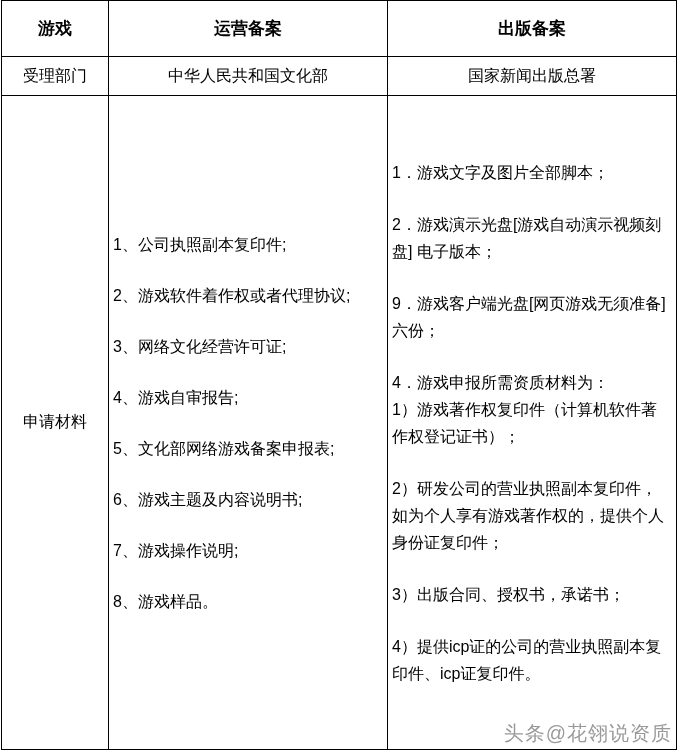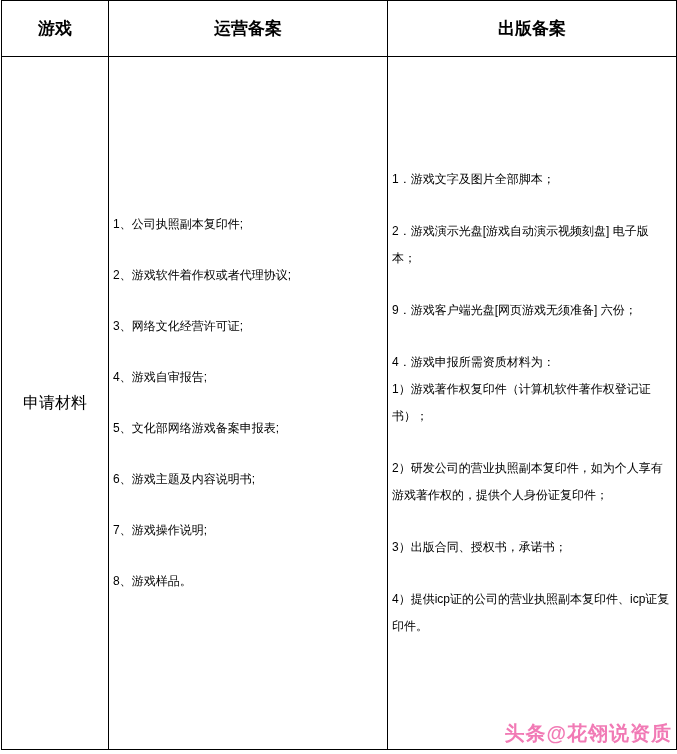--- a/index.html
+++ b/index.html
@@ -45,54 +45,58 @@
     line-height: 24px;
   }
   .materials-cell {
     vertical-align: middle;
     padding: 4px 8px;
     text-align: left;
   }
   .materials-cell p {
     white-space: pre-line;
     line-height: 27px;
-    font-size: 12px;
+    font-size: 16px;
   }
   .materials-op p { margin: 24px 0; }
   .materials-pub p { margin: 25px 0; }
   .materials-pub p:first-child { margin-top: 4px; }
   .materials-pub p:last-child { margin-bottom: 4px; }
   .watermark {
     position: absolute;
     right: 5px;
     bottom: 7px;
     font-size: 20px;
-    color: #ec4899;
+    color: #737373;
     opacity: 0.72;
     letter-spacing: 1px;
     pointer-events: none;
     white-space: nowrap;
-    font-weight: bold;
   }
 </style>
 </head>
 <body>
 
 <div class="page">
   <table class="cmp">
     <colgroup>
       <col style="width:107px">
       <col style="width:279px">
       <col style="width:289px">
     </colgroup>
     <tbody>
         <tr class="head" style="height:56px">
       <th>游戏</th>
       <th>运营备案</th>
       <th>出版备案</th>
+    </tr>
+    <tr style="height:39px">
+      <th class="label-cell">受理部门</th>
+      <td class="center-cell">中华人民共和国文化部</td>
+      <td class="center-cell">国家新闻出版总署</td>
     </tr>
     <tr>
       <th class="label-cell">申请材料</th>
       <td class="materials-cell materials-op">
         <p>1、公司执照副本复印件;</p>
         <p>2、游戏软件着作权或者代理协议;</p>
         <p>3、网络文化经营许可证;</p>
         <p>4、游戏自审报告;</p>
         <p>5、文化部网络游戏备案申报表;</p>
         <p>6、游戏主题及内容说明书;</p>

